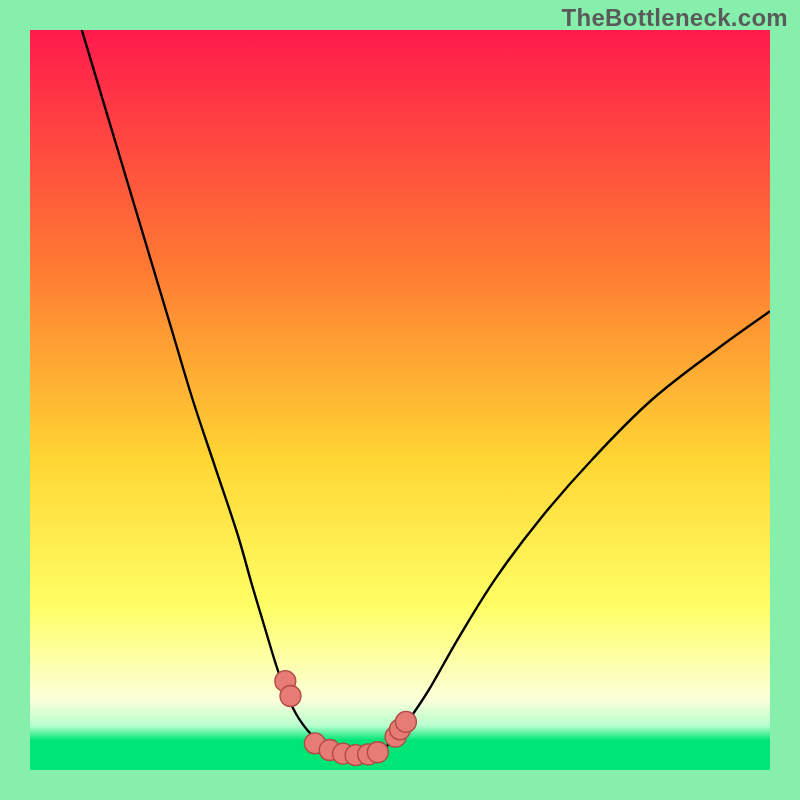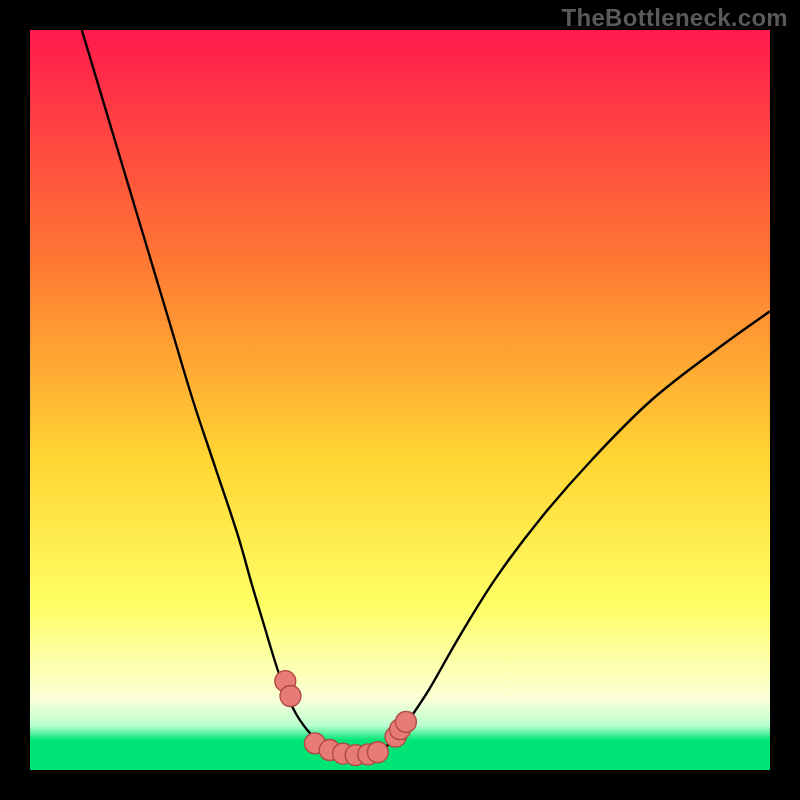--- a/index.html
+++ b/index.html
@@ -6,21 +6,21 @@
     margin: 0;
     padding: 0;
     width: 800px;
     height: 800px;
     overflow: hidden;
     font-family: Arial, sans-serif;
   }
   .frame {
     width: 800px;
     height: 800px;
-    background: #000000;
+    background: #86efac;
     position: relative;
   }
   .watermark {
     position: absolute;
     top: 4px;
     right: 12px;
     color: #5a5a5a;
     font-size: 24px;
     font-weight: bold;
     z-index: 10;

